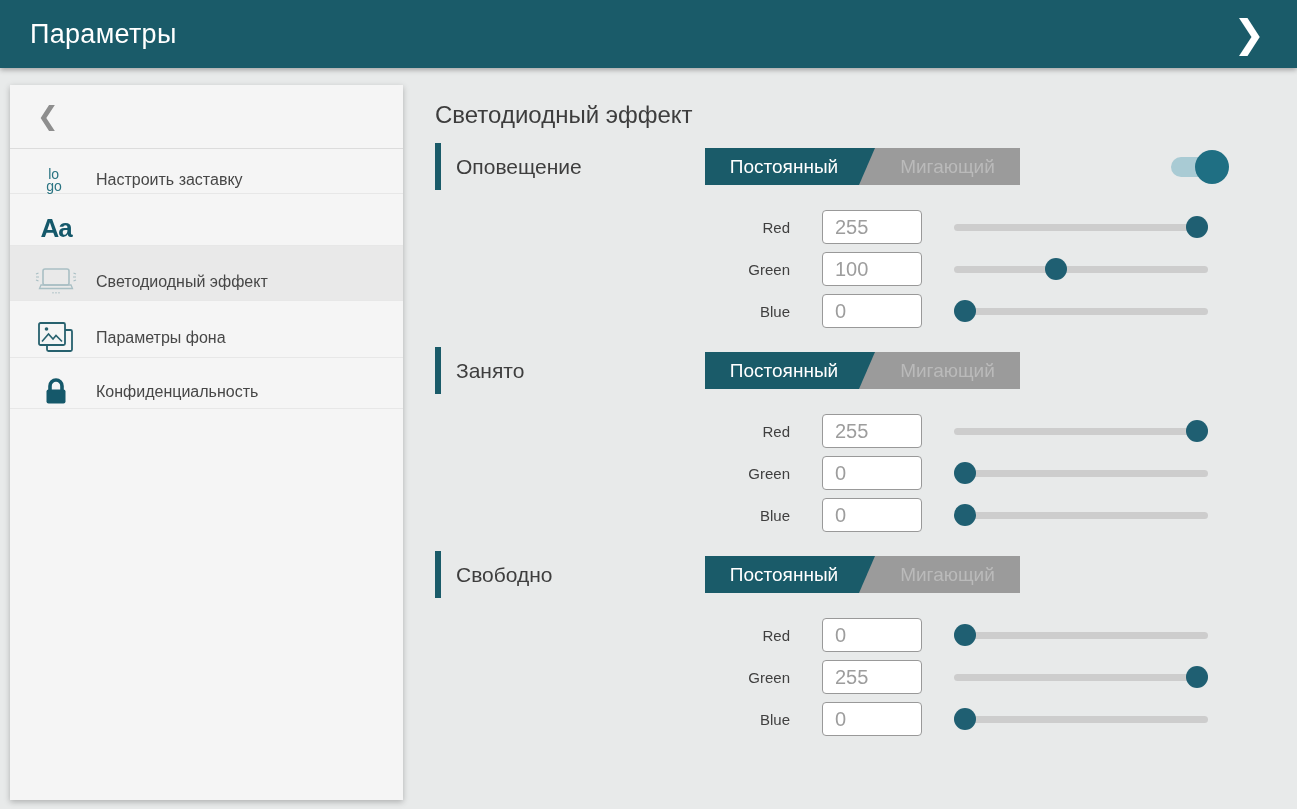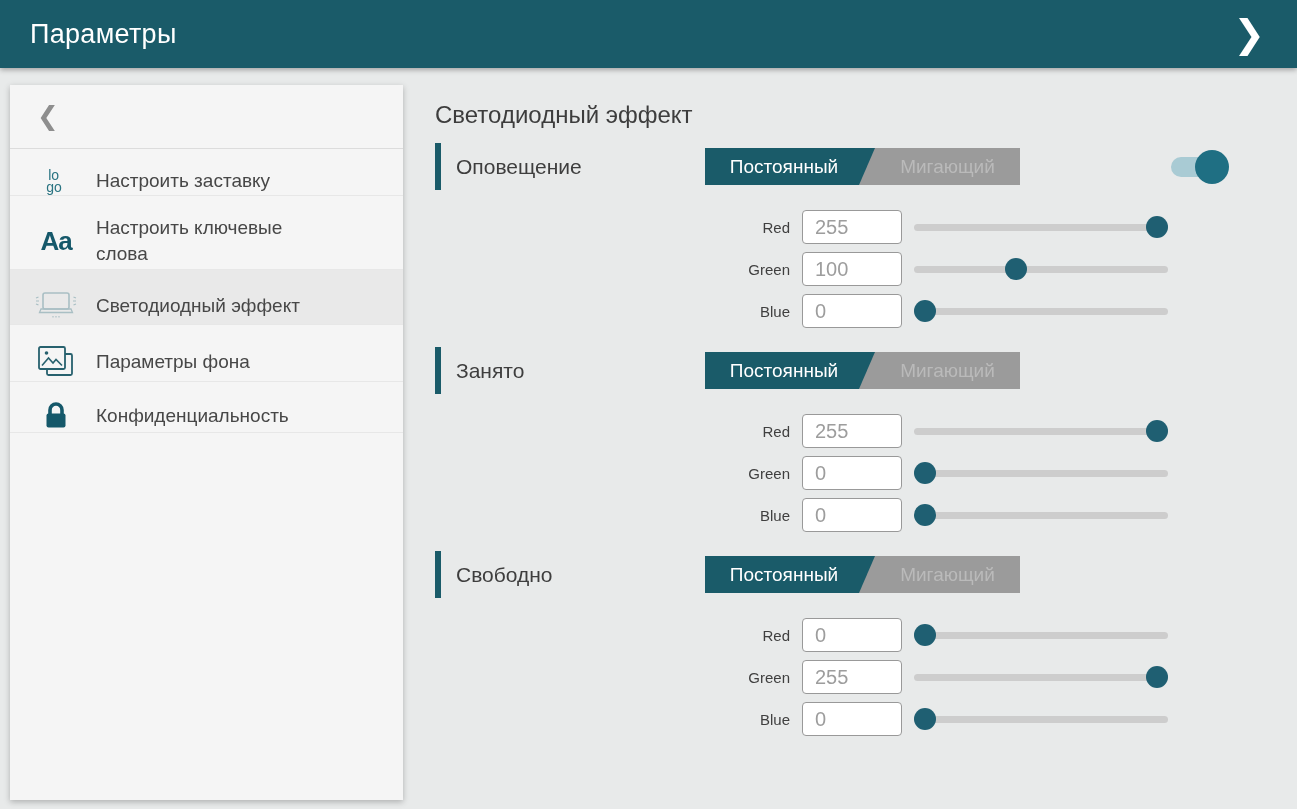--- a/index.html
+++ b/index.html
@@ -44,21 +44,21 @@
     padding: 19px 20px 1px 22px;
     border-bottom: 1px solid #e7e7e7;
     cursor: pointer;
   }
   .sb-item.selected { background: #e9e9e9; }
   .sb-icon {
     width: 48px; flex: none;
     display: flex; align-items: center; justify-content: center;
     margin-right: 16px;
   }
-  .sb-label { font-size: 19px; color: #474747; line-height: 1.38; max-width: 218px; }
+  .sb-label { font-size: 16px; color: #474747; line-height: 1.38; max-width: 218px; }
 
   .logo-ic { display: flex; flex-direction: column; color: #2a7482; font-size: 14px; line-height: 12px; }
   .logo-ic i { font-style: normal; }
   .logo-ic i:first-child { align-self: flex-start; margin-left: 2px; }
   .logo-ic i:last-child { align-self: flex-end; margin-right: 4px; text-align: center; }
   .aa-ic { color: #15586a; font-size: 26px; font-weight: bold; letter-spacing: -1px; }
 
   
   .main {
     position: absolute; left: 403px; top: 68px; right: 0; bottom: 0;
@@ -87,21 +87,21 @@
   }
 
   .switch-wrap { margin-left: auto; }
   .switch { position: relative; width: 56px; height: 36px; cursor: pointer; }
   .switch-track { position: absolute; left: 0; top: 8px; width: 42px; height: 20px; border-radius: 10px; background: #c7c7c7; }
   .switch-thumb { position: absolute; left: 0; top: 1px; width: 34px; height: 34px; border-radius: 50%; background: #9e9e9e; }
   .switch.on .switch-track { background: #a9cbd4; }
   .switch.on .switch-thumb { left: auto; right: -2px; background: #1f6f83; }
 
   .rgb-row {
-    display: grid; grid-template-columns: 90px 100px 254px; column-gap: 12px;
+    display: grid; grid-template-columns: 90px 100px 254px; column-gap: 32px;
     align-items: center; height: 34px; margin-left: 265px; margin-bottom: 8px;
   }
   .rgb-label { text-align: right; font-size: 15px; color: #3f3f3f; }
   .rgb-input {
     width: 100%; height: 34px; background: #ffffff;
     border: 1px solid #999999; border-radius: 4px;
     font-family: "Liberation Sans", "DejaVu Sans", sans-serif;
     font-size: 20px; color: #9d9d9d; padding-left: 12px; outline: none;
   }
   .slider { position: relative; height: 34px; cursor: pointer; }
@@ -131,21 +131,20 @@
         <i>go</i>
       </span>
     </span>
     <span class="sb-label">Настроить заставку</span>
   </div>
 
   <div class="sb-item">
     <span class="sb-icon">
       <span class="aa-ic">Aa</span>
     </span>
-    <span class="sb-label">Настроить ключевые слова</span>
   </div>
 
   <div class="sb-item selected">
     <span class="sb-icon">
       <svg width="46" height="34" viewBox="0 0 46 34">
         <rect x="10" y="4" width="26" height="16" rx="2" fill="none" stroke="#a9bfc4" stroke-width="1.6"></rect>
         <path d="M8 20 h30 l1.5 3.5 h-33 z" fill="none" stroke="#a9bfc4" stroke-width="1.3"></path>
         <path d="M5.5 8 l-2.5 1 M6 12 h-3 M5.5 16 l-2.5 -1" fill="none" stroke="#a9bfc4" stroke-width="1.2"></path>
         <path d="M40.5 8 l2.5 1 M40 12 h3 M40.5 16 l2.5 -1" fill="none" stroke="#a9bfc4" stroke-width="1.2"></path>
         <path d="M20 27 v1.5 M23 27 v1.5 M26 27 v1.5" fill="none" stroke="#a9bfc4" stroke-width="1.1"></path>

